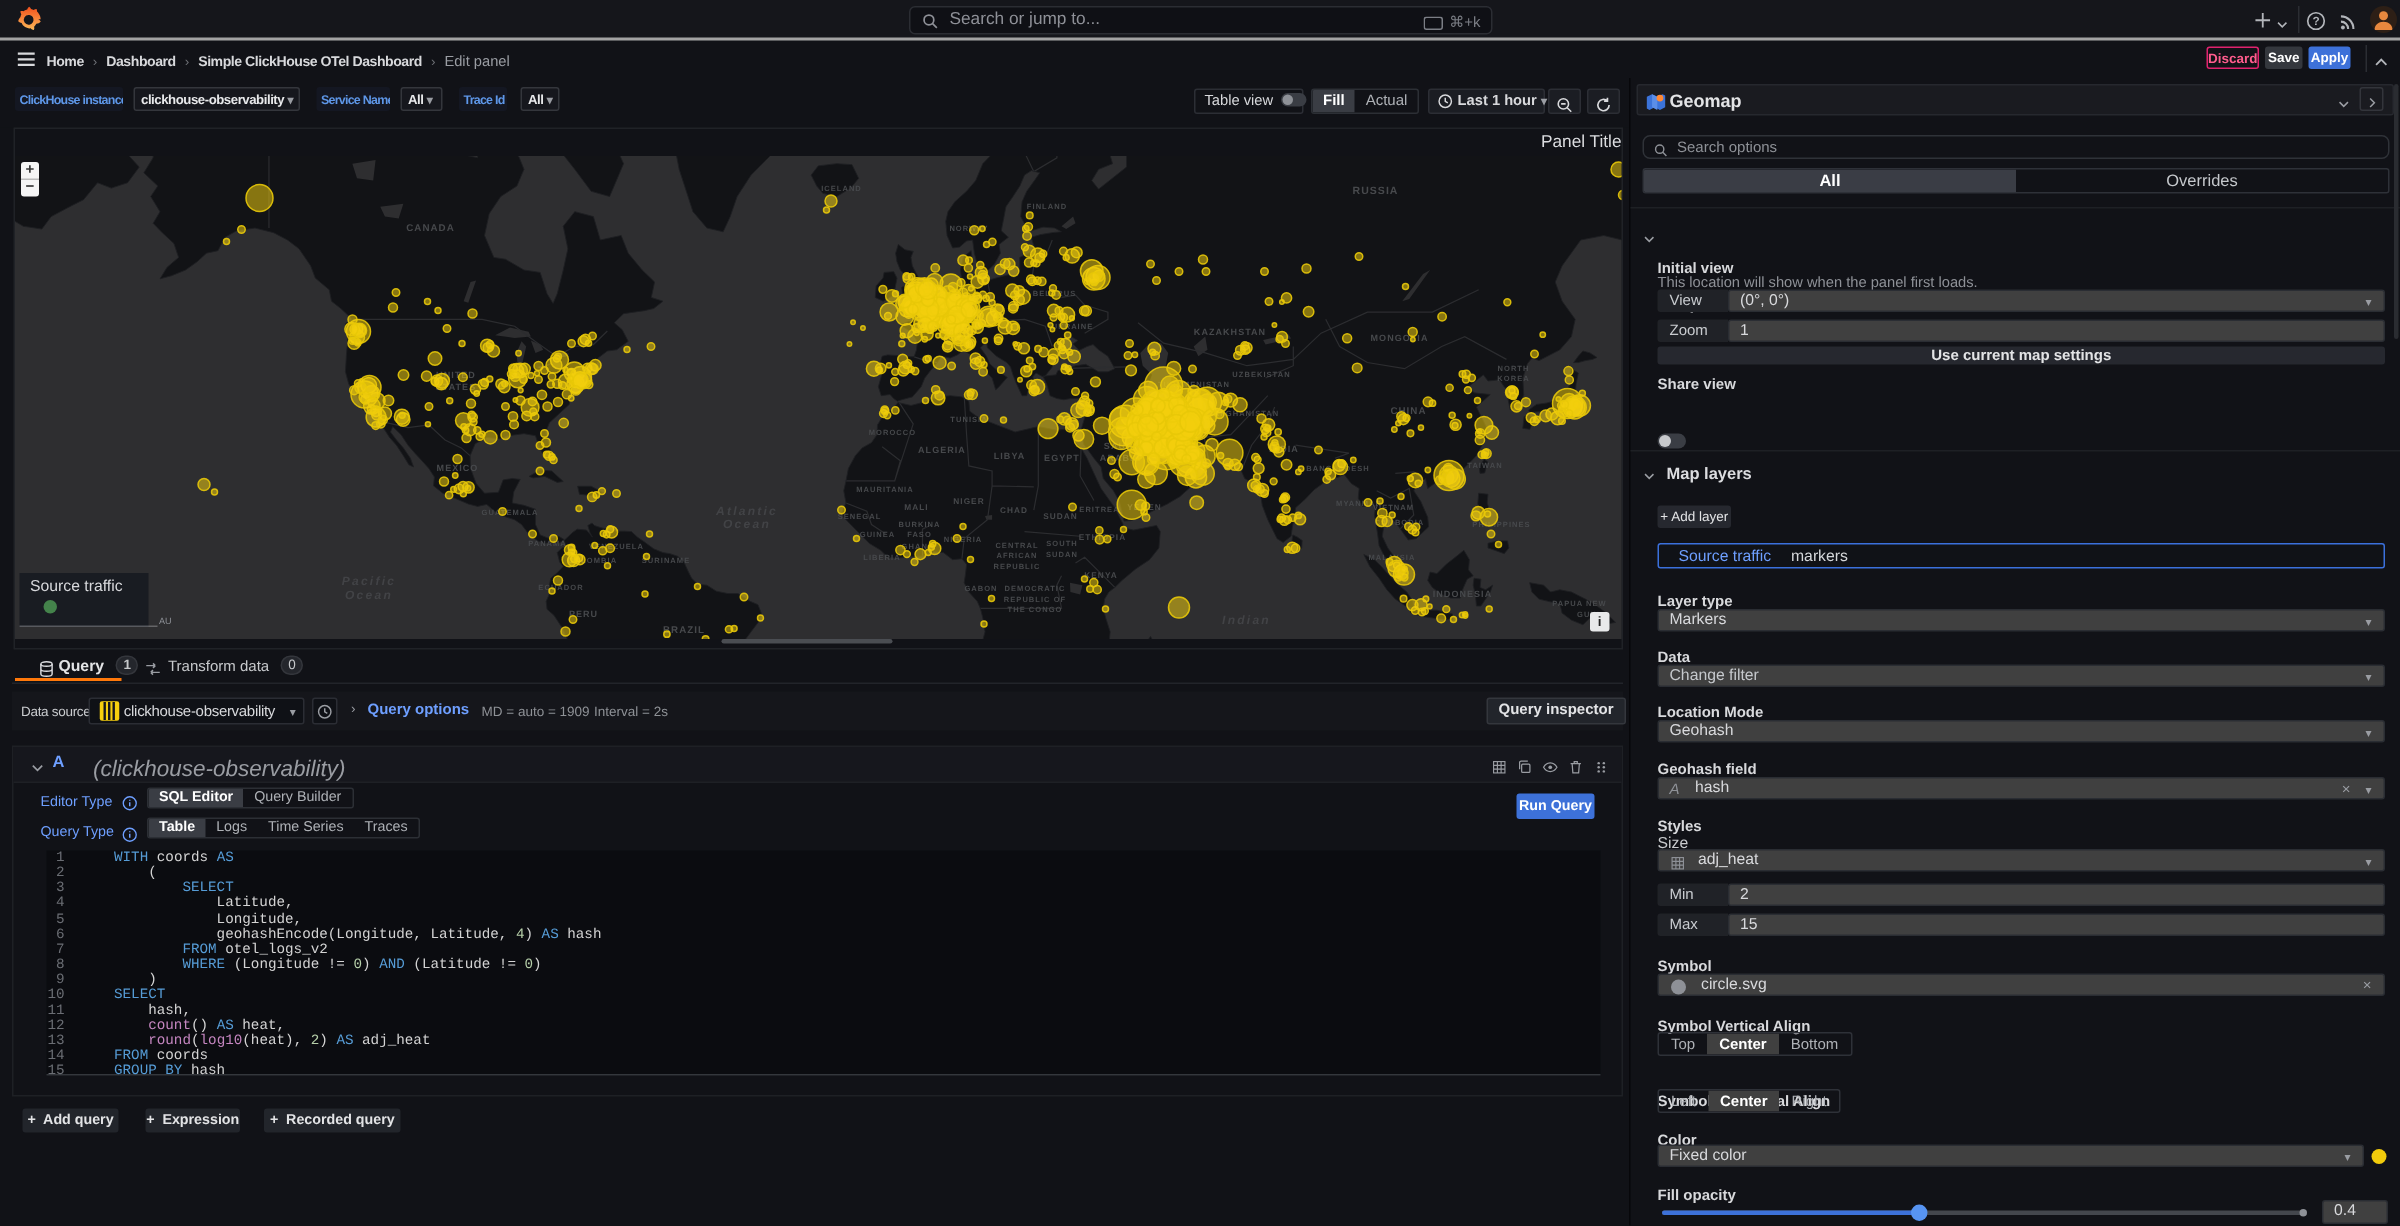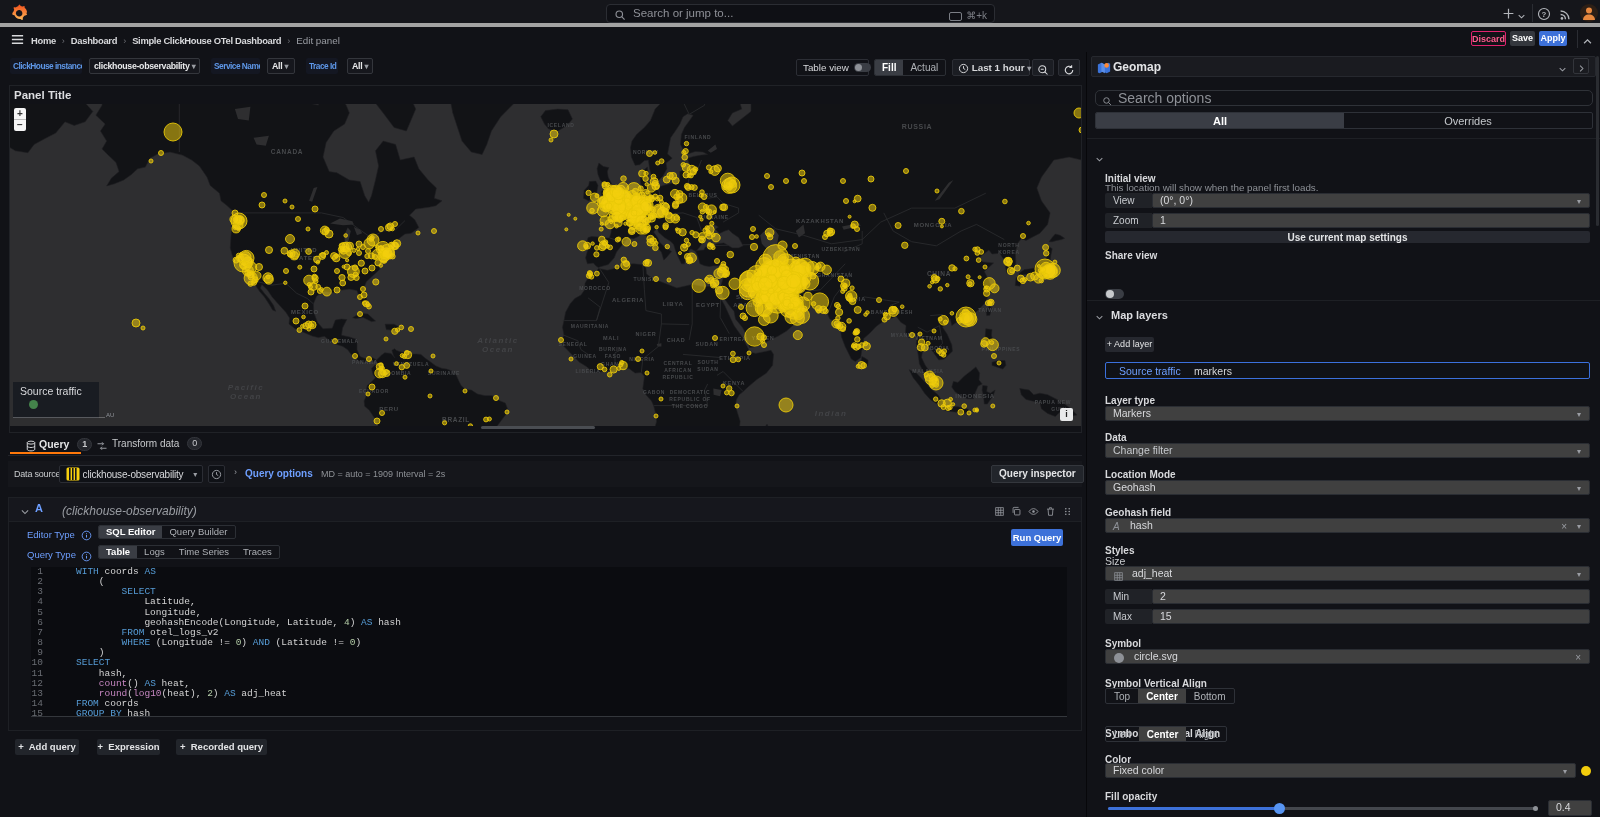--- a/index.html
+++ b/index.html
@@ -1,36 +1,36 @@
 <!DOCTYPE html>
 <html><head><meta charset="utf-8"><style>
 *{margin:0;padding:0;box-sizing:border-box}
 html,body{width:1600px;height:817px;overflow:hidden;background:#111217;
 font-family:"Liberation Sans",sans-serif;color:#ccccdc;font-size:12px}
 .abs{position:absolute}
 body{position:relative}
 .ico{display:inline-block;vertical-align:middle}
 svg{display:block}
 
-#topbar{position:absolute;left:0;top:0;width:1600px;height:27px;background:#15161b;border-bottom:4px solid #a3a3a3}
+#topbar{position:absolute;left:0;top:0;width:1600px;height:27px;background:#15161b;border-bottom:2px solid #a3a3a3}
 #search{position:absolute;left:606px;top:4px;width:389px;height:19px;background:#0f1015;border:1px solid #2b2d33;border-radius:4px;color:#8e9097;font-size:11.5px;line-height:17px;padding-left:26px}
 #search .kbd{position:absolute;right:7px;top:2px;color:#7b7e85;font-size:10px}
 
 #nav2{position:absolute;left:0;top:28px;width:1600px;height:24px;background:#111217}
 .crumb{font-size:9.4px;letter-spacing:-0.3px;font-weight:700;color:#d8d9dc}
 .crumbsep{color:#6e7076;font-size:9px;padding:0 6px}
 .btn{display:inline-block;border-radius:2px;font-size:11px;font-weight:700;text-align:center;line-height:15px;height:16px;padding:0 7px}
 
 #toolbar{position:absolute;left:0;top:52px;width:1600px;height:33px;background:#111217}
 .vlabel{height:16px;line-height:16px;background:#141722;color:#5e97e8;font-size:8.3px;font-weight:600;padding:0 3px;letter-spacing:-0.5px;border-radius:2px;white-space:nowrap;overflow:hidden;text-align:center}
 .vval{height:16px;line-height:14px;background:#16171d;border:1px solid #34363c;color:#e8e9eb;font-size:8.8px;font-weight:700;padding:0 4px;border-radius:2px;white-space:nowrap;overflow:hidden;letter-spacing:-0.3px}
 .chev{color:#9a9da3;font-size:8px}
 
 #panel{position:absolute;left:9px;top:85px;width:1073px;height:348px;background:#111217;border:1px solid #202227}
-#ptitle{height:18px;line-height:18px;padding-left:4px;font-size:11.5px;font-weight:700;color:#dcdde0;text-align:left}
+#ptitle{height:18px;line-height:18px;padding-left:4px;font-size:11.5px;font-weight:400;color:#dcdde0;text-align:right}
 #mapwrap{position:absolute;left:0px;top:18px;width:1071px;height:322px;overflow:hidden}
 
 #qtabs{position:absolute;left:8px;top:437px;width:1074px;height:18px}
 .badge{display:inline-block;background:#24262c;border:1px solid #34363c;border-radius:7px;color:#c7c9cc;font-size:9px;line-height:11px;padding:0 4px;margin-left:5px;position:relative;top:-1px}
 #qsrc{position:absolute;left:8px;top:461px;width:1074px;height:26px;background:#15161b}
 .selbox{display:inline-flex;align-items:center;height:18px;background:#0f1116;border:1px solid #2b2d34;border-radius:2px;color:#d8d9dc;font-size:11px;padding:0 6px}
 #qcard{position:absolute;left:8px;top:497px;width:1074px;height:234px;background:#111217;border:1px solid #1e2025}
 #qhead{height:24px;background:#16171d;border-bottom:1px solid #1e2025}
 .seg{display:inline-flex;height:17px;border:1px solid #2c2f35;border-radius:2px;overflow:hidden}
 .seg b{display:inline-block;line-height:15px;padding:0 7px;font-size:10px;font-weight:400;color:#aeb1b6;white-space:nowrap}
@@ -1265,21 +1265,21 @@
     <div class="abs" style="left:313px;top:8px;font-size:9px;color:#8e9196">MD = auto = 1909</div>
     <div class="abs" style="left:388px;top:8px;font-size:9px;color:#8e9196">Interval = 2s</div>
     <div class="abs btn" style="left:983px;top:4px;background:#22252b;border:1px solid #34373d;color:#e3e4e6;height:18px;line-height:16px;white-space:nowrap;font-size:10px">Query inspector</div>
   </div>
 <div id="qcard">
     <div id="qhead">
       <div class="abs" style="left:11px;top:6px"><svg class="ico" width="10" height="10" viewBox="0 0 16 16">
           <path d="M3 5.5l5 5 5-5" stroke="#9a9da3" fill="none" stroke-width="1.8"></path>
         </svg></div>
       <div class="abs" style="left:26px;top:4px;font-size:11px;font-weight:700;color:#6e9fff">A</div>
-      <div class="abs" style="left:53px;top:6px;font-size:12px;font-style:italic;color:#9a9da3">(clickhouse-observability)</div>
+      <div class="abs" style="left:53px;top:6px;font-size:15px;font-style:italic;color:#9a9da3">(clickhouse-observability)</div>
       <div class="abs" style="left:985px;top:6px"><svg class="ico" width="11" height="11" viewBox="0 0 16 16">
           <rect x="2.5" y="2.5" width="11" height="11" stroke="#9a9da3" fill="none" stroke-width="1.1"></rect>
           <path d="M2.5 6.2h11M2.5 9.8h11M6.2 2.5v11M9.8 2.5v11" stroke="#9a9da3" stroke-width="1.1"></path>
         </svg></div>
       <div class="abs" style="left:1002px;top:6px"><svg class="ico" width="11" height="11" viewBox="0 0 16 16">
           <rect x="5" y="5" width="8" height="8" rx="1" stroke="#9a9da3" fill="none" stroke-width="1.2"></rect>
           <path d="M3 10V3.5A1.5 1.5 0 014.5 2H11" stroke="#9a9da3" fill="none" stroke-width="1.2"></path>
         </svg></div>
       <div class="abs" style="left:1019px;top:6px"><svg class="ico" width="11" height="11" viewBox="0 0 16 16">
           <path d="M1.5 8S4 3.8 8 3.8 14.5 8 14.5 8 12 12.2 8 12.2 1.5 8 1.5 8z" stroke="#9a9da3" fill="none" stroke-width="1.2"></path>
@@ -1330,21 +1330,21 @@
 <path d="M5 2l4 2v10l-4-2z" fill="#5b8ee8"></path>
 <circle cx="11" cy="5" r="2.6" fill="#ff8833"></circle>
       </svg></div>
     <div class="abs" style="left:26px;top:8px;"><span style="font-size:12px;font-weight:700;color:#e3e4e6">Geomap</span></div>
     <div class="abs" style="left:471px;top:10px;"><svg class="ico" width="9" height="9" viewBox="0 0 16 16">
         <path d="M3 5.5l5 5 5-5" stroke="#9a9da3" fill="none" stroke-width="1.8"></path>
       </svg></div>
     <div class="abs" style="left:486px;top:6px;width:16px;height:16px;border:1px solid #33353b;border-radius:2px;text-align:center;padding-top:2px"><svg class="ico" width="9" height="9" viewBox="0 0 16 16">
         <path d="M5.5 3l5 5-5 5" stroke="#9a9da3" fill="none" stroke-width="1.8"></path>
       </svg></div>
-    <div class="abs" style="left:8px;top:38px;width:498px;height:16px;border:1px solid #2f3238;border-radius:5px;font-size:14px;color:#8e9197;line-height:15px;padding-left:22px"><span style="position:absolute;left:6px;top:2px"><svg class="ico" width="11" height="11" viewBox="0 0 16 16">
+    <div class="abs" style="left:8px;top:38px;width:498px;height:16px;border:1px solid #2f3238;border-radius:5px;font-size:10px;color:#8e9197;line-height:15px;padding-left:22px"><span style="position:absolute;left:6px;top:2px"><svg class="ico" width="11" height="11" viewBox="0 0 16 16">
           <circle cx="6.5" cy="6.5" r="4" stroke="#8e9197" fill="none" stroke-width="1.4"></circle>
           <path d="M9.5 9.5L13 13" stroke="#8e9197" stroke-width="1.4"></path>
         </svg></span>Search options</div>
     <div class="abs" style="left:8px;top:60px;width:498px;height:17px;border:1px solid #2e3138;border-radius:2px;overflow:hidden">
       <div style="position:absolute;left:0;top:0;width:50%;height:100%;background:#3a3d45;color:#fff;font-size:11px;font-weight:700;text-align:center;line-height:16px">All</div>
       <div style="position:absolute;right:0;top:0;width:50%;height:100%;color:#c5c8cc;font-size:11px;text-align:center;line-height:16px">Overrides</div>
     </div>
     <div class="abs" style="left:0;top:86px;width:514px;height:1px;background:#1e2025"></div>
     <div class="abs" style="left:0;top:248px;width:514px;height:1px;background:#1e2025"></div>
     <div class="abs" style="left:8px;top:100px;"><svg class="ico" width="9" height="9" viewBox="0 0 16 16">

